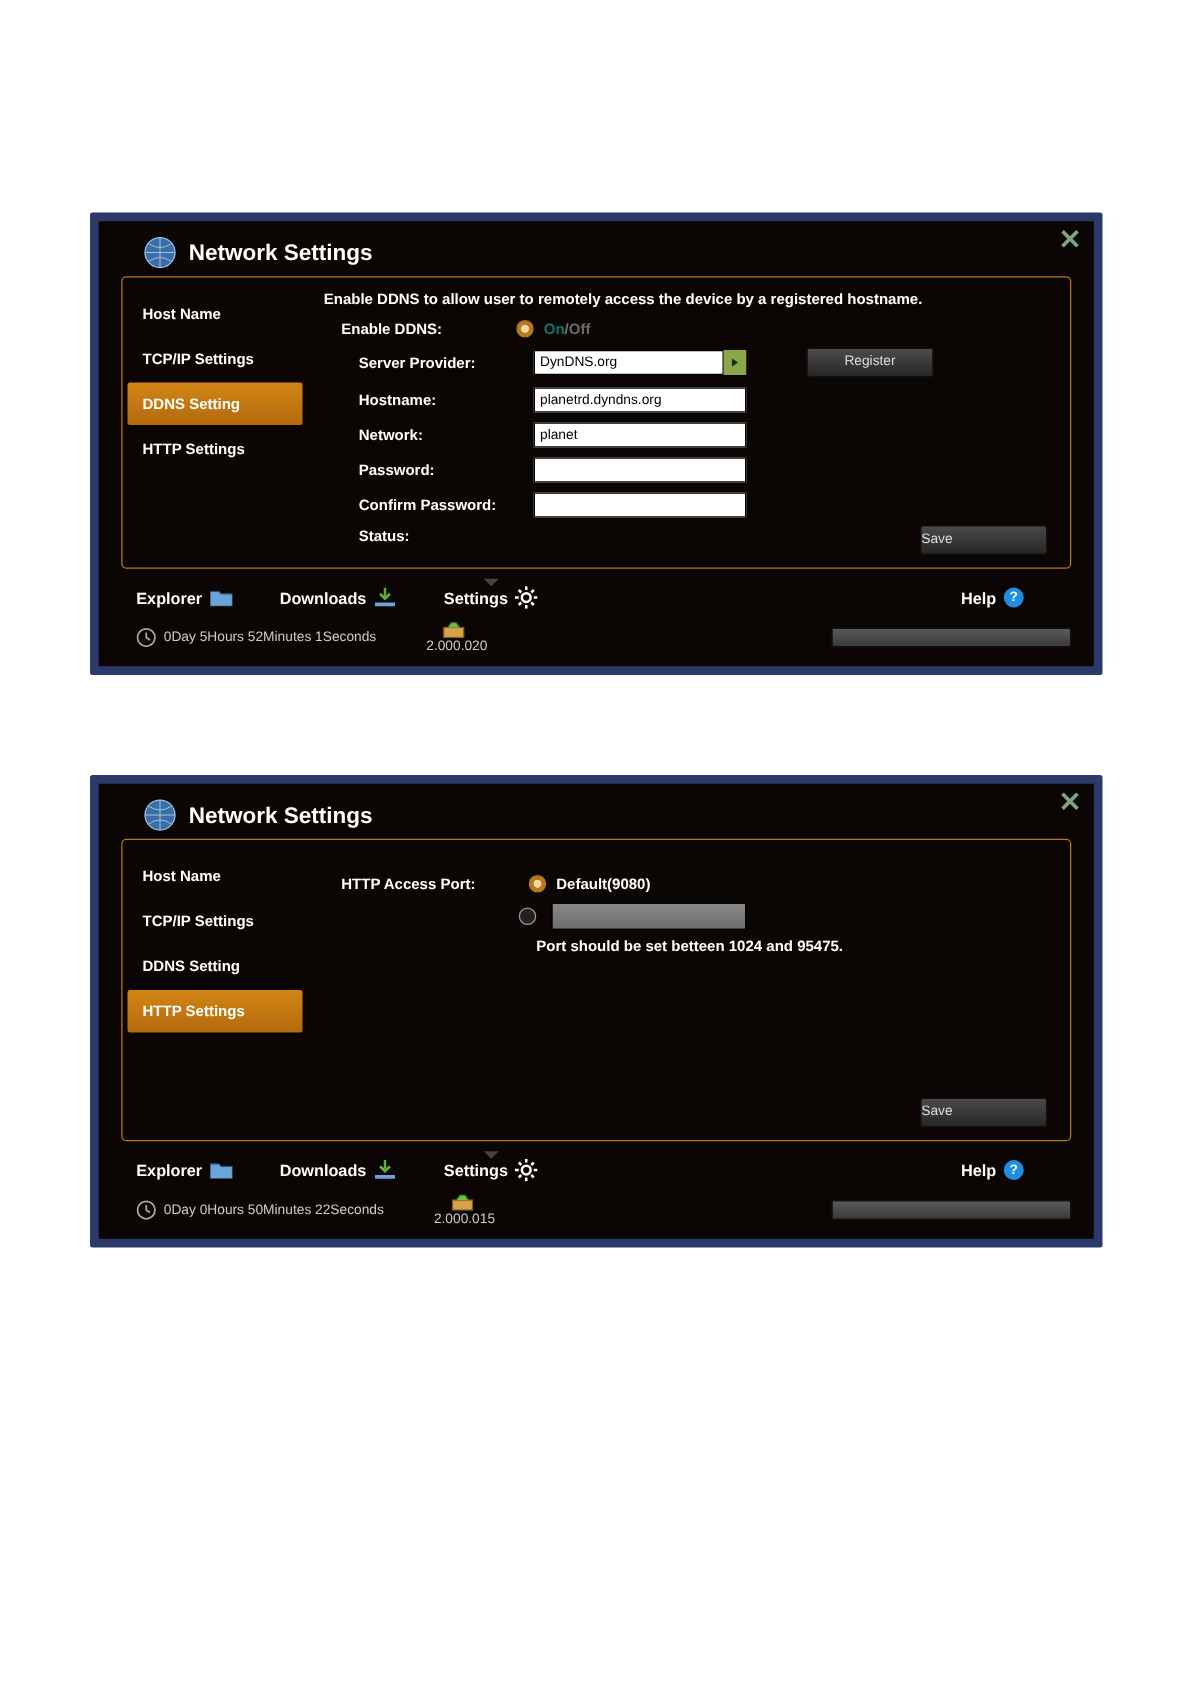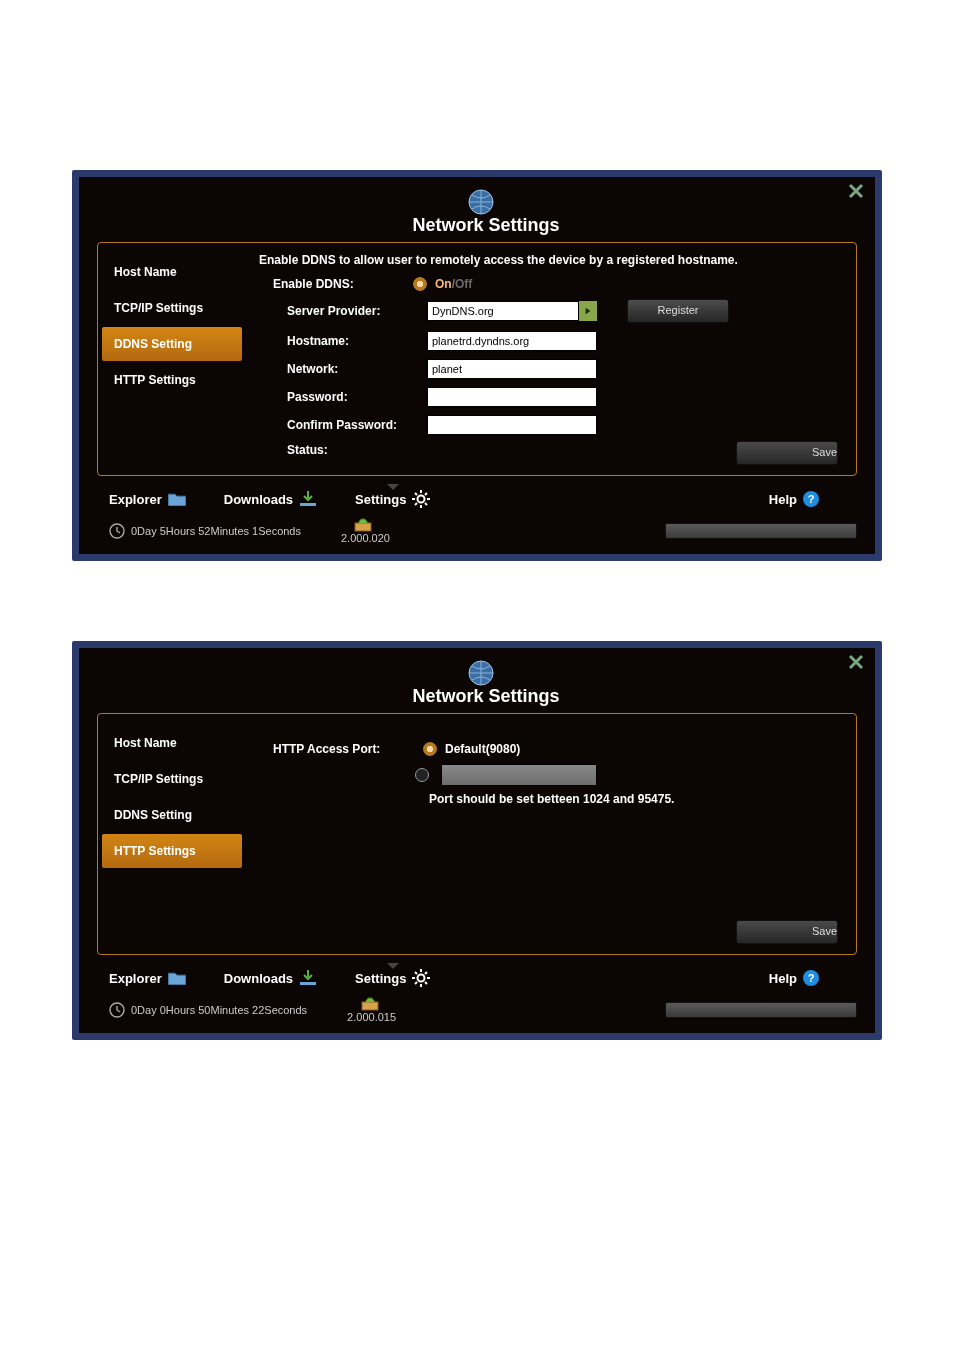--- a/index.html
+++ b/index.html
@@ -25,21 +25,20 @@
     color: #fff;
     font-size: 12px;
     position: relative;
     padding: 0;
   }
   .panel-header {
     display: flex;
     align-items: center;
     padding: 12px 18px 6px 36px;
     position: relative;
-    flex-direction: column;
   }
   .globe-icon {
     width: 26px;
     height: 26px;
     margin-right: 10px;
   }
   .panel-title {
     font-size: 18px;
     font-weight: bold;
     color: #fff;
@@ -118,21 +117,21 @@
     position: relative;
   }
   .radio-dot.on {
     border-color: #b57a1f;
     background: radial-gradient(circle at center,#f7d8a5 35%,#b57a1f 40%);
   }
   .onoff {
     font-weight: bold;
   }
   .onoff .on {
-    color: #fdba74;
+    color: #0f766e;
   }
   .onoff .sep {
     color: #777;
   }
   .onoff .off {
     color: #6a6a6a;
   }
   .field-input {
     width: 160px;
     height: 18px;
@@ -160,21 +159,21 @@
     width: 18px;
     height: 20px;
     background: #8aa64a;
     color: #000;
     display: flex;
     align-items: center;
     justify-content: center;
     cursor: pointer;
   }
   .register-btn {
-    margin-left: 30px;
+    margin-left: 48px;
     width: 100px;
     height: 22px;
     background: linear-gradient(#4c4c4c,#262626);
     border: 1px solid #111;
     border-radius: 3px;
     color: #ddd;
     font-size: 11px;
     text-align: center;
     line-height: 20px;
     cursor: pointer;
@@ -183,21 +182,21 @@
     position: absolute;
     right: 18px;
     bottom: 10px;
     width: 100px;
     height: 22px;
     background: linear-gradient(#4a4a4a,#262626);
     border: 1px solid #111;
     border-radius: 3px;
     color: #ddd;
     font-size: 11px;
-    text-align: right;
+    text-align: left;
     line-height: 20px;
     cursor: pointer;
   }
   .port-hint-row {
     padding-left: 170px;
     font-weight: bold;
     color: #fff;
     margin-top: 6px;
     font-size: 12px;
   }

